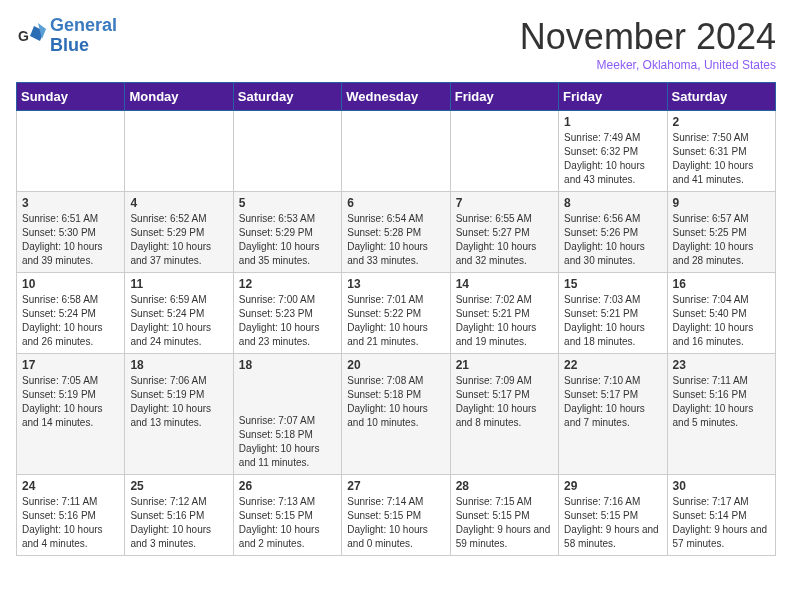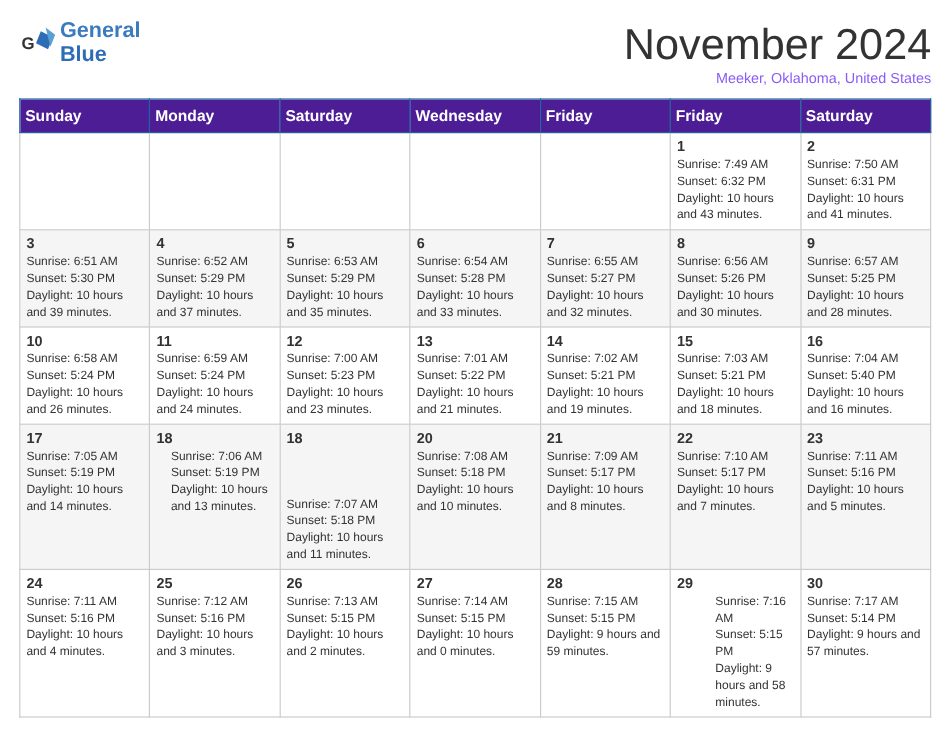--- a/index.html
+++ b/index.html
@@ -233,21 +233,21 @@
       </tr>
       <tr>
         <td>
           <span class="day-num">17</span>
           <div class="day-info" style="white-space: pre-line;">Sunrise: 7:05 AM
 Sunset: 5:19 PM
 Daylight: 10 hours and 14 minutes.</div>
         </td>
         <td>
           <span class="day-num">18</span>
-          <div class="day-info" style="white-space: pre-line; margin-left: 12px;">Sunrise: 7:06 AM
+          <div class="day-info" style="white-space: pre-line;">Sunrise: 7:06 AM
 Sunset: 5:19 PM
 Daylight: 10 hours and 13 minutes.</div>
         </td>
         <td>
           <span class="day-num">18</span>
           <div class="day-info" style="white-space: pre-line; margin-top: 42px;">Sunrise: 7:07 AM
 Sunset: 5:18 PM
 Daylight: 10 hours and 11 minutes.</div>
         </td>
         <td>
@@ -301,21 +301,21 @@
 Daylight: 10 hours and 0 minutes.</div>
         </td>
         <td>
           <span class="day-num">28</span>
           <div class="day-info" style="white-space: pre-line;">Sunrise: 7:15 AM
 Sunset: 5:15 PM
 Daylight: 9 hours and 59 minutes.</div>
         </td>
         <td>
           <span class="day-num">29</span>
-          <div class="day-info" style="white-space: pre-line; margin-left: 32px;">Sunrise: 7:16 AM
+          <div class="day-info" style="white-space: pre-line;">Sunrise: 7:16 AM
 Sunset: 5:15 PM
 Daylight: 9 hours and 58 minutes.</div>
         </td>
         <td>
           <span class="day-num">30</span>
           <div class="day-info" style="white-space: pre-line;">Sunrise: 7:17 AM
 Sunset: 5:14 PM
 Daylight: 9 hours and 57 minutes.</div>
         </td>
       </tr>

